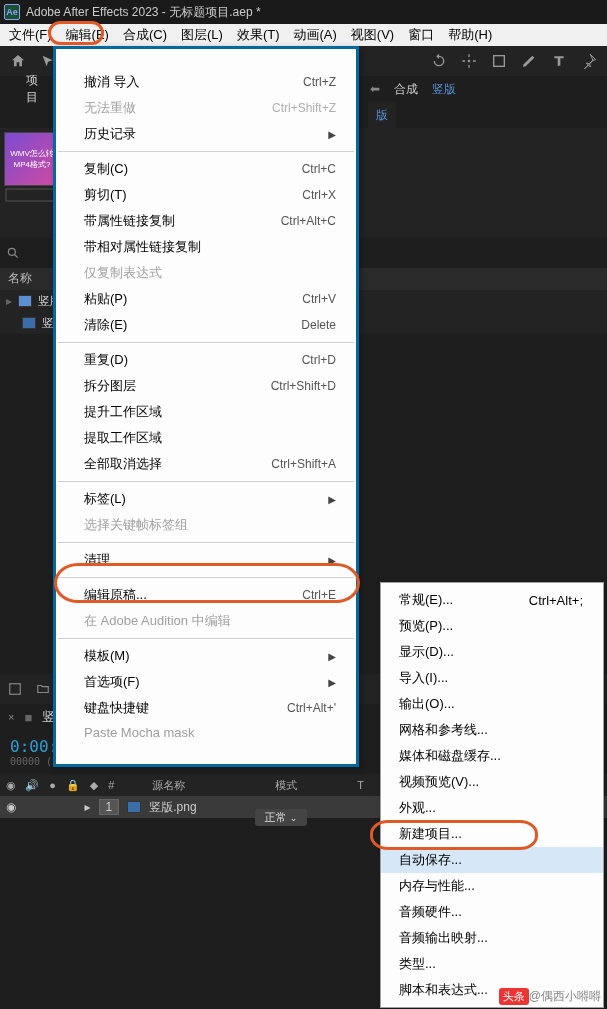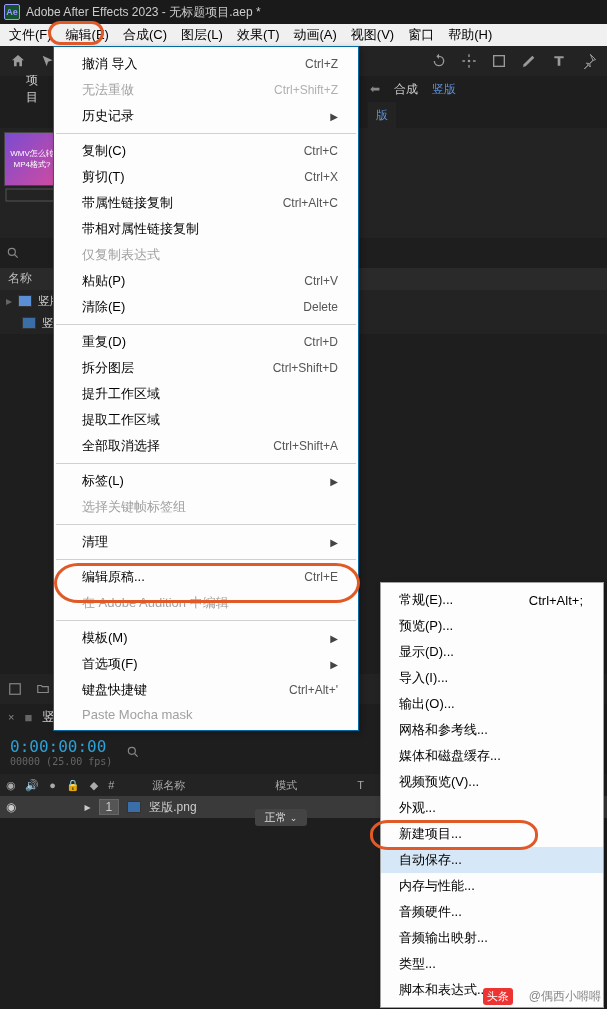--- a/index.html
+++ b/index.html
@@ -24,32 +24,32 @@
   .footer-icons { height:30px; background:#232323; display:flex; align-items:center; padding:0 8px; gap:14px; color:#888; font-size:11px;}
   .comp-tabs { height:26px; background:#1e1e1e; display:flex; align-items:center; padding:0 8px; gap:10px; color:#ccc;}
   .close-x { color:#888; font-size:11px;}
   .timecode-row { height:44px; display:flex; align-items:center; padding:0 10px; gap:14px;}
   .timecode { color:#2da0d6; font-size:16px; font-family: monospace;}
   .timecode-sub { color:#666; font-size:10px; font-family:monospace;}
   .tl-header-row { height:22px; background:#232323; display:flex; align-items:center; color:#aaa; font-size:11px; padding:0 6px; gap:10px;}
   .tl-layer-row { height:22px; background:#3a3a3a; display:flex; align-items:center; color:#ccc; font-size:12px; padding:0 6px; gap:8px;}
   .num-box { background:#555; padding:0 6px; border:1px solid #666;}
   .mode-select { background:#444; padding:1px 10px; border-radius:3px; font-size:11px; color:#ddd;margin-top:20px;}
-  .dropdown { position:absolute; background:#fdfdfd; border:1px solid #0369a1; box-shadow:2px 2px 6px rgba(0,0,0,0.3); color:#000; font-size:13px; padding:4px 0;}
+  .dropdown { position:absolute; background:#fdfdfd; border:3px solid #0369a1; box-shadow:2px 2px 6px rgba(0,0,0,0.3); color:#000; font-size:13px; padding:20px 0;}
   .dropdown .item { display:flex; align-items:center; justify-content:space-between; padding:4px 20px 4px 28px; min-height:22px; cursor:default;}
   .dropdown .item.disabled { color:#a0a0a0;}
   .dropdown .shortcut { color:#555; font-size:12px; padding-left:30px;}
   .dropdown .item.disabled .shortcut { color:#b0b0b0;}
   .dropdown .separator { height:1px; background:#d0d0d0; margin:4px 2px;}
   .arrow { font-size:10px; color:#444;}
   .submenu { position:absolute; background:#fdfdfd; border:1px solid #a0a0a0; box-shadow:2px 2px 6px rgba(0,0,0,0.3); color:#000; font-size:13px; padding:4px 0;}
   .submenu .sitem { padding:4px 20px 4px 18px; min-height:22px; display:flex; justify-content:space-between; align-items:center;}
   .submenu .sitem.highlight { background:#d6e7f7;}
   .red-mark { position:absolute; border:3px solid #e05a28; border-radius:50%; pointer-events:none;}
-  .attribution { position:absolute; bottom:4px; right:6px; color:#888; font-size:12px; display:flex; align-items:center; gap:16px;}
+  .attribution { position:absolute; bottom:4px; right:6px; color:#888; font-size:12px; display:flex; align-items:center; gap:0;}
   .icon-svg { width:16px; height:16px; fill:#9a9a9a;}
 </style>
 </head>
 <body>
 
 <div class="titlebar">
   <span class="ae-icon">Ae</span>
   <span>Adobe After Effects 2023 - 无标题项目.aep *</span>
 </div>
 

